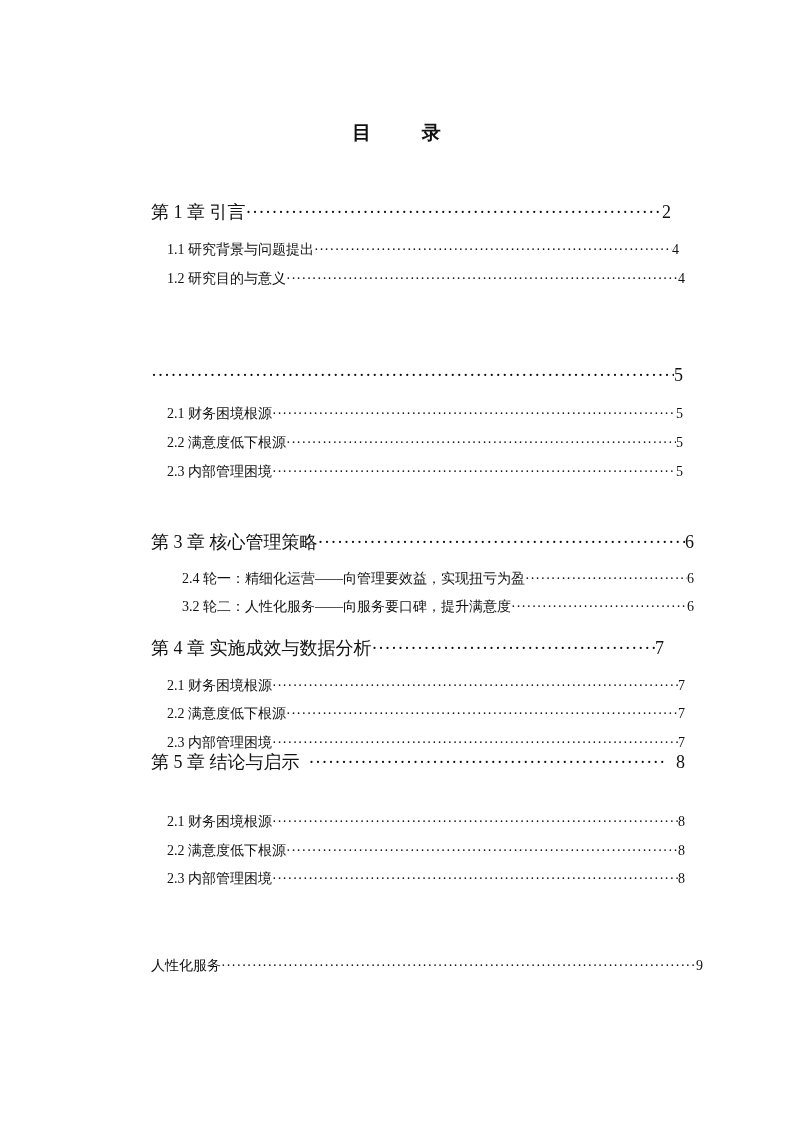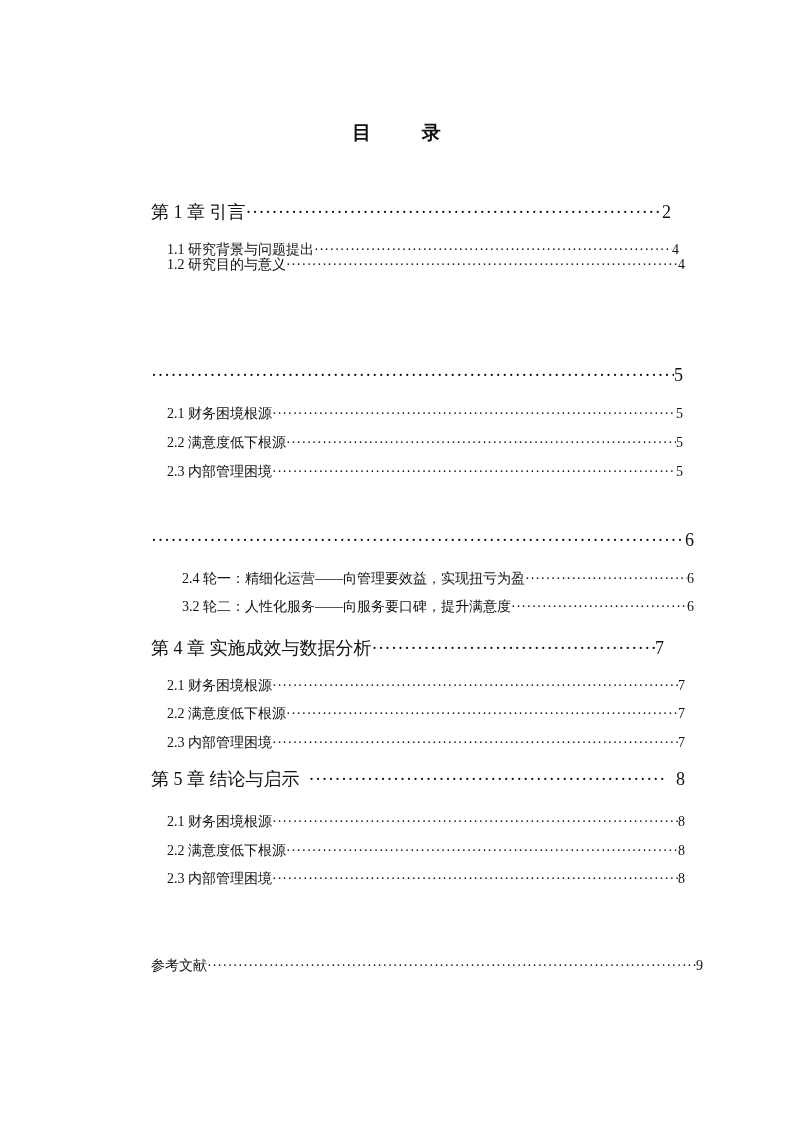--- a/index.html
+++ b/index.html
@@ -24,21 +24,21 @@
 <div class="row chap" style="top:200px; width:520px;">
   <span class="label">第 1 章  引言  </span>
     <span class="leader"></span>
     <span class="page">2</span>
 </div>
 <div class="row sec" style="top:241px; left:135px; width:512px;">
   <span class="label">1.1 研究背景与问题提出</span>
     <span class="leader"></span>
     <span class="page">4</span>
 </div>
-<div class="row sec" style="top:256px; left:135px; width:518px;">
+<div class="row sec" style="top:270px; left:135px; width:518px;">
   <span class="label">1.2  研究目的与意义</span>
     <span class="leader"></span>
     <span class="page">4</span>
 </div>
 
 <div class="row chap" style="top:365px; width:532px;">
     <span class="leader"></span>
     <span class="page">5</span>
 </div>
 <div class="row sec" style="top:405px; left:135px; width:516px;">
@@ -51,20 +51,21 @@
     <span class="leader"></span>
     <span class="page">5</span>
 </div>
 <div class="row sec" style="top:463px; left:135px; width:516px;">
   <span class="label">2.3  内部管理困境</span>
     <span class="leader"></span>
     <span class="page">5</span>
 </div>
 
 <div class="row chap" style="top:530px; width:543px;">
+  <span class="label">第 3 章    核心管理策略</span>
     <span class="leader"></span>
     <span class="page">6</span>
 </div>
 <div class="row sec" style="top:570px; left:150px; width:512px;">
   <span class="label">2.4  轮一：精细化运营——向管理要效益，实现扭亏为盈</span>
     <span class="leader"></span>
     <span class="page">6</span>
 </div>
 <div class="row sec" style="top:598px; left:150px; width:512px;">
   <span class="label">3.2  轮二：人性化服务——向服务要口碑，提升满意度</span>
@@ -86,21 +87,21 @@
   <span class="label">2.2  满意度低下根源</span>
     <span class="leader"></span>
     <span class="page">7</span>
 </div>
 <div class="row sec" style="top:734px; left:135px; width:518px;">
   <span class="label">2.3  内部管理困境</span>
     <span class="leader"></span>
     <span class="page">7</span>
 </div>
 
-<div class="row chap" style="top:767px; width:534px;gap:9px;">
+<div class="row chap" style="top:750px; width:534px;gap:9px;">
   <span class="label">第 5 章  结论与启示</span>
     <span class="leader"></span>
     <span class="page">8</span>
 </div>
 <div class="row sec" style="top:813px; left:135px; width:518px;">
   <span class="label">2.1  财务困境根源</span>
     <span class="leader"></span>
     <span class="page">8</span>
 </div>
 <div class="row sec" style="top:842px; left:135px; width:518px;">
@@ -108,16 +109,16 @@
     <span class="leader"></span>
     <span class="page">8</span>
 </div>
 <div class="row sec" style="top:870px; left:135px; width:518px;">
   <span class="label">2.3  内部管理困境</span>
     <span class="leader"></span>
     <span class="page">8</span>
 </div>
 
 <div class="row ref" style="top:957px; width:552px;">
-  <span class="label">参考文献</span>
+  <span class="label">人性化服务</span>
     <span class="leader"></span>
     <span class="page">9</span>
 </div>
 
 </body></html>

